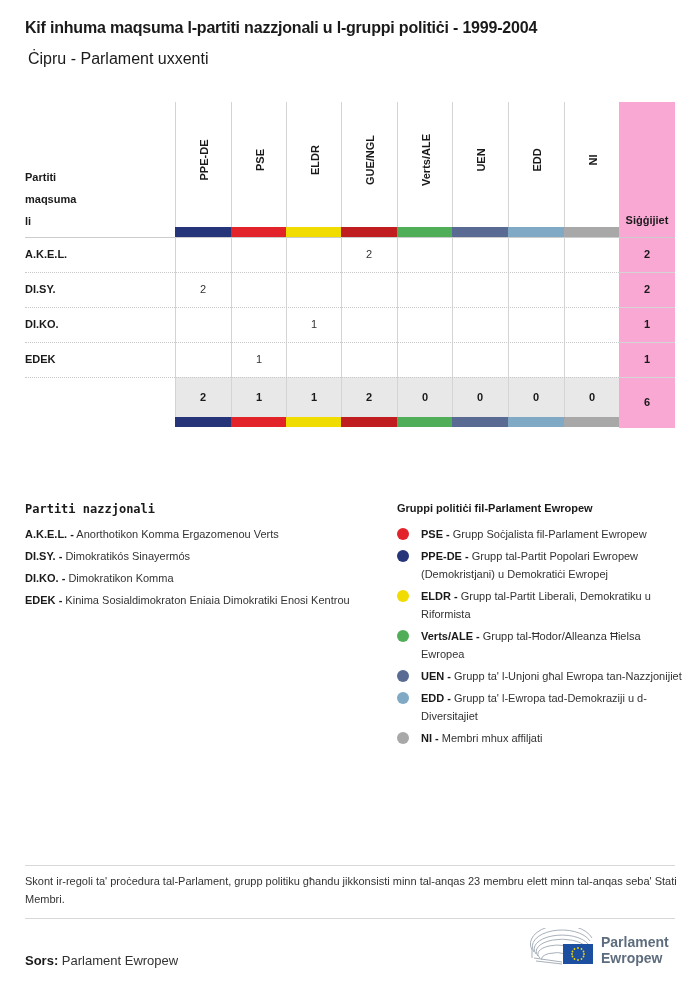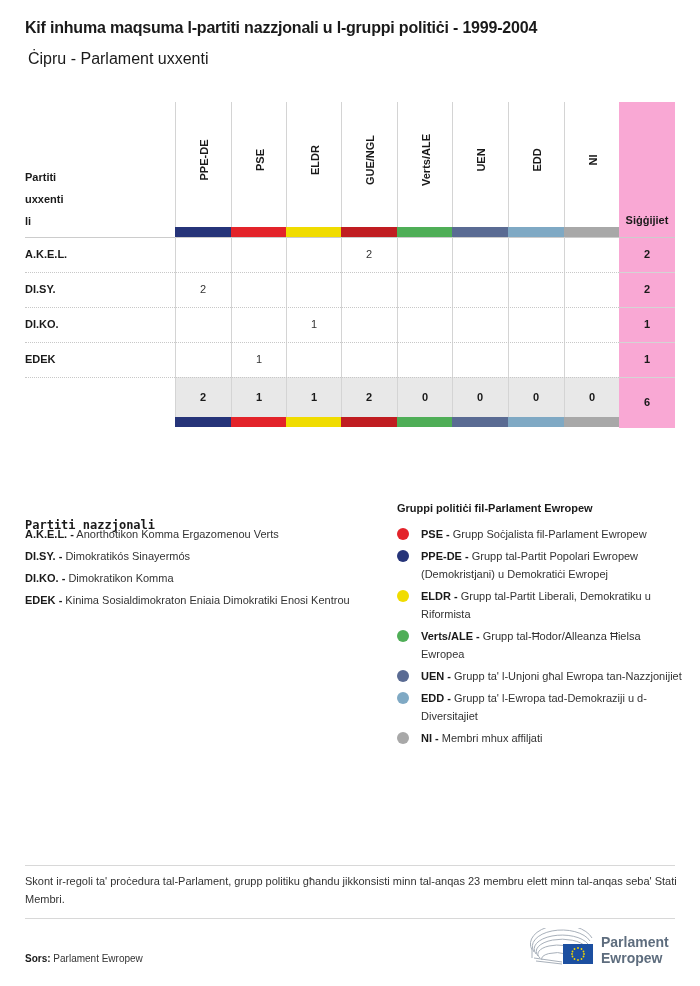--- a/index.html
+++ b/index.html
@@ -20,48 +20,48 @@
   .hline { position: absolute; left: 0; height: 0; border-top: 1px solid #cccccc; }
   .dline { position: absolute; left: 0; width: 594px; height: 0; border-top: 1px dotted #c8c8c8; }
   .rowlabel { position: absolute; left: 0; font-size: 11px; font-weight: bold; color: #1a1a1a; }
   .cell { position: absolute; width: 56px; text-align: center; font-size: 11px; color: #333; }
   .vline { position: absolute; width: 0; border-left: 1px solid #d4d4d4; }
   .totals-bg { position: absolute; left: 150px; top: 275px; width: 444px; height: 40px; background: #e8e8e8; }
   .tot { position: absolute; width: 56px; text-align: center; font-size: 11px; font-weight: bold; color: #1a1a1a; }
   .rowtot { position: absolute; left: 594px; width: 56px; text-align: center; font-size: 11px; font-weight: bold; color: #1a1a1a; }
 
   
-  .leg-left-title { position: absolute; left: 25px; top: 502px; font-family: "DejaVu Sans Mono", monospace; font-weight: bold; font-size: 12px; color: #1a1a1a; margin-top: 16px; }
+  .leg-left-title { position: absolute; left: 25px; top: 502px; font-family: "DejaVu Sans Mono", monospace; font-weight: bold; font-size: 12px; color: #1a1a1a; }
   .leg-left { position: absolute; left: 25px; top: 525px; width: 340px; font-size: 11px; line-height: 18px; color: #333; }
   .leg-left .item { margin-bottom: 4px; }
   .leg-left b { color: #1a1a1a; }
   .leg-right-title { position: absolute; left: 397px; top: 502px; font-size: 11px; font-weight: bold; color: #1a1a1a; text-align: center; }
   .leg-right { position: absolute; left: 397px; top: 525px; width: 285px; font-size: 11px; line-height: 18px; color: #333; }
   .leg-right .item { position: relative; padding-left: 24px; margin-bottom: 4px; }
   .leg-right .dot { position: absolute; left: 0; top: 3px; width: 12px; height: 12px; border-radius: 50%; }
   .leg-right b { color: #1a1a1a; }
 
   .sep { position: absolute; left: 25px; width: 650px; height: 0; border-top: 1px solid #d8d8d8; }
   .note { position: absolute; left: 25px; top: 872px; width: 655px; font-size: 11px; line-height: 18px; color: #333; }
-  .source { position: absolute; left: 25px; top: 953px; font-size: 10px; color: #333; }
+  .source { position: absolute; left: 25px; top: 953px; font-size: 13px; color: #333; }
   .source b { color: #1a1a1a; }
 
   .logo { position: absolute; left: 530px; top: 928px; width: 150px; height: 40px; }
   .logo-text { position: absolute; left: 71px; top: 6px; font-size: 14px; font-weight: bold; color: #5e6d7e; line-height: 16px; }
 </style>
 </head>
 <body>
 
 <div class="title">Kif inhuma maqsuma l-partiti nazzjonali u l-gruppi politiċi - 1999-2004</div>
 <div class="subtitle">Ċipru - Parlament uxxenti</div>
 
 <div class="tbl">
   <div class="row-header-label">
     <div>Partiti</div>
-    <div>uxxenti</div>
+    <div>maqsuma</div>
     <div>li</div>
   </div>
 
   <div class="col" style="left:150px">
       <span class="hdr">PPE-DE</span>
     </div>
   <div class="col" style="left:206px">
       <span class="hdr">PSE</span>
     </div>
   <div class="col" style="left:261px">

